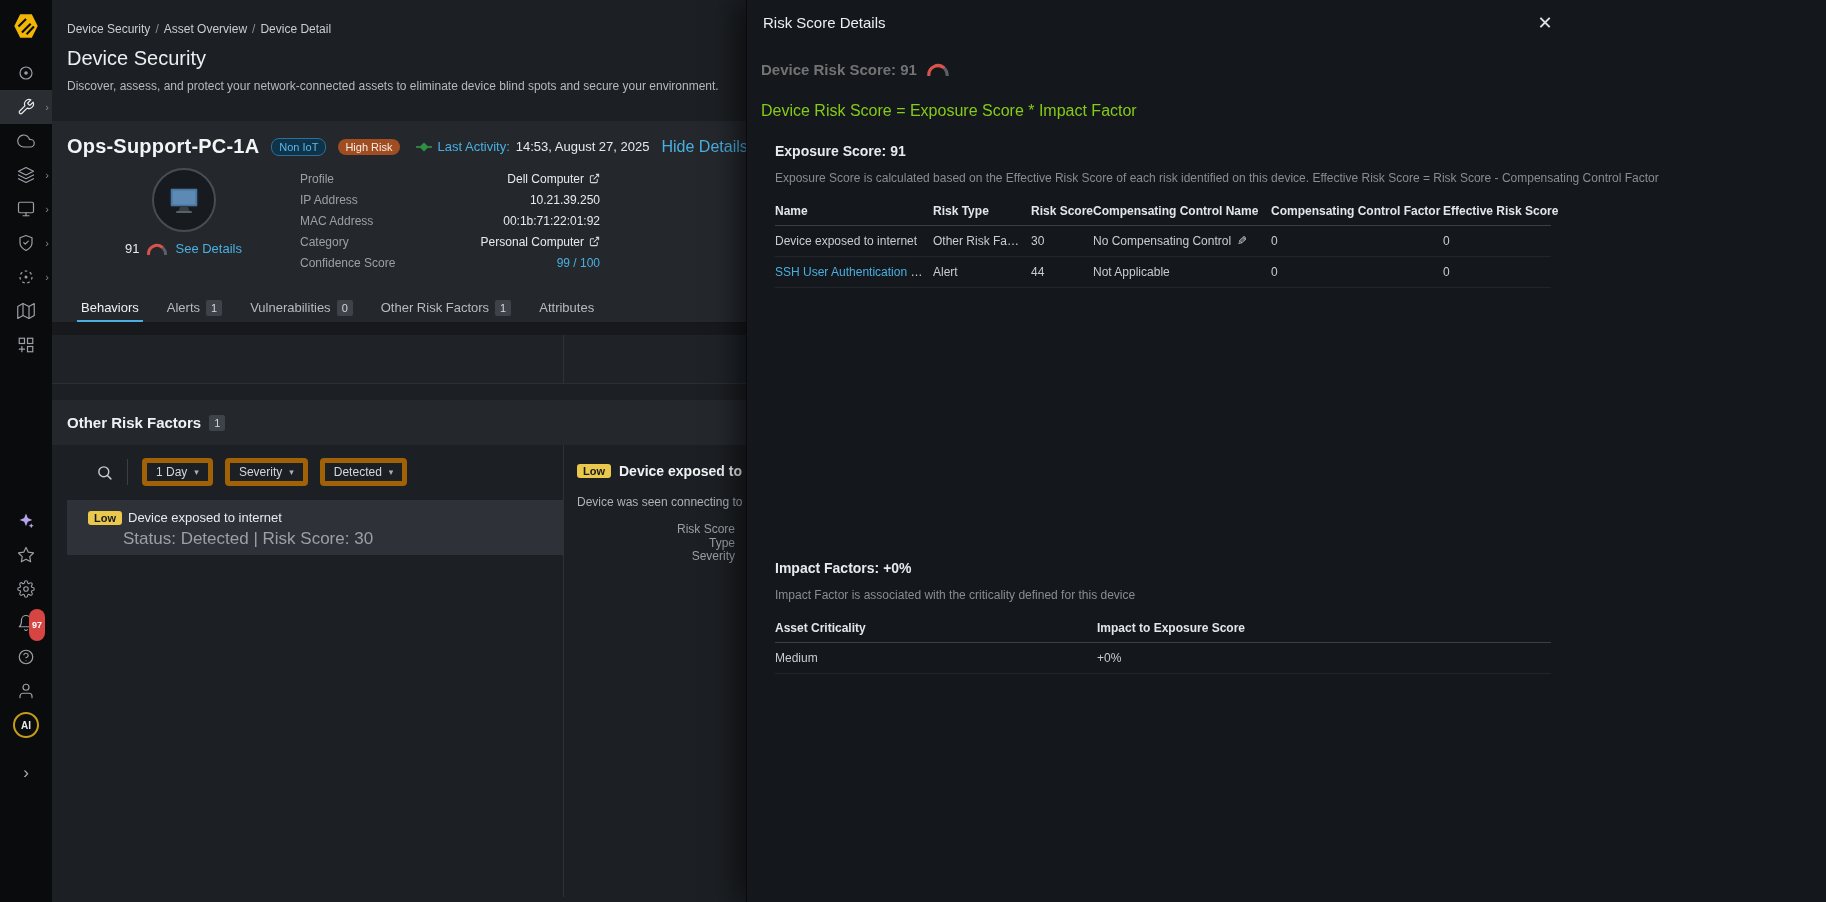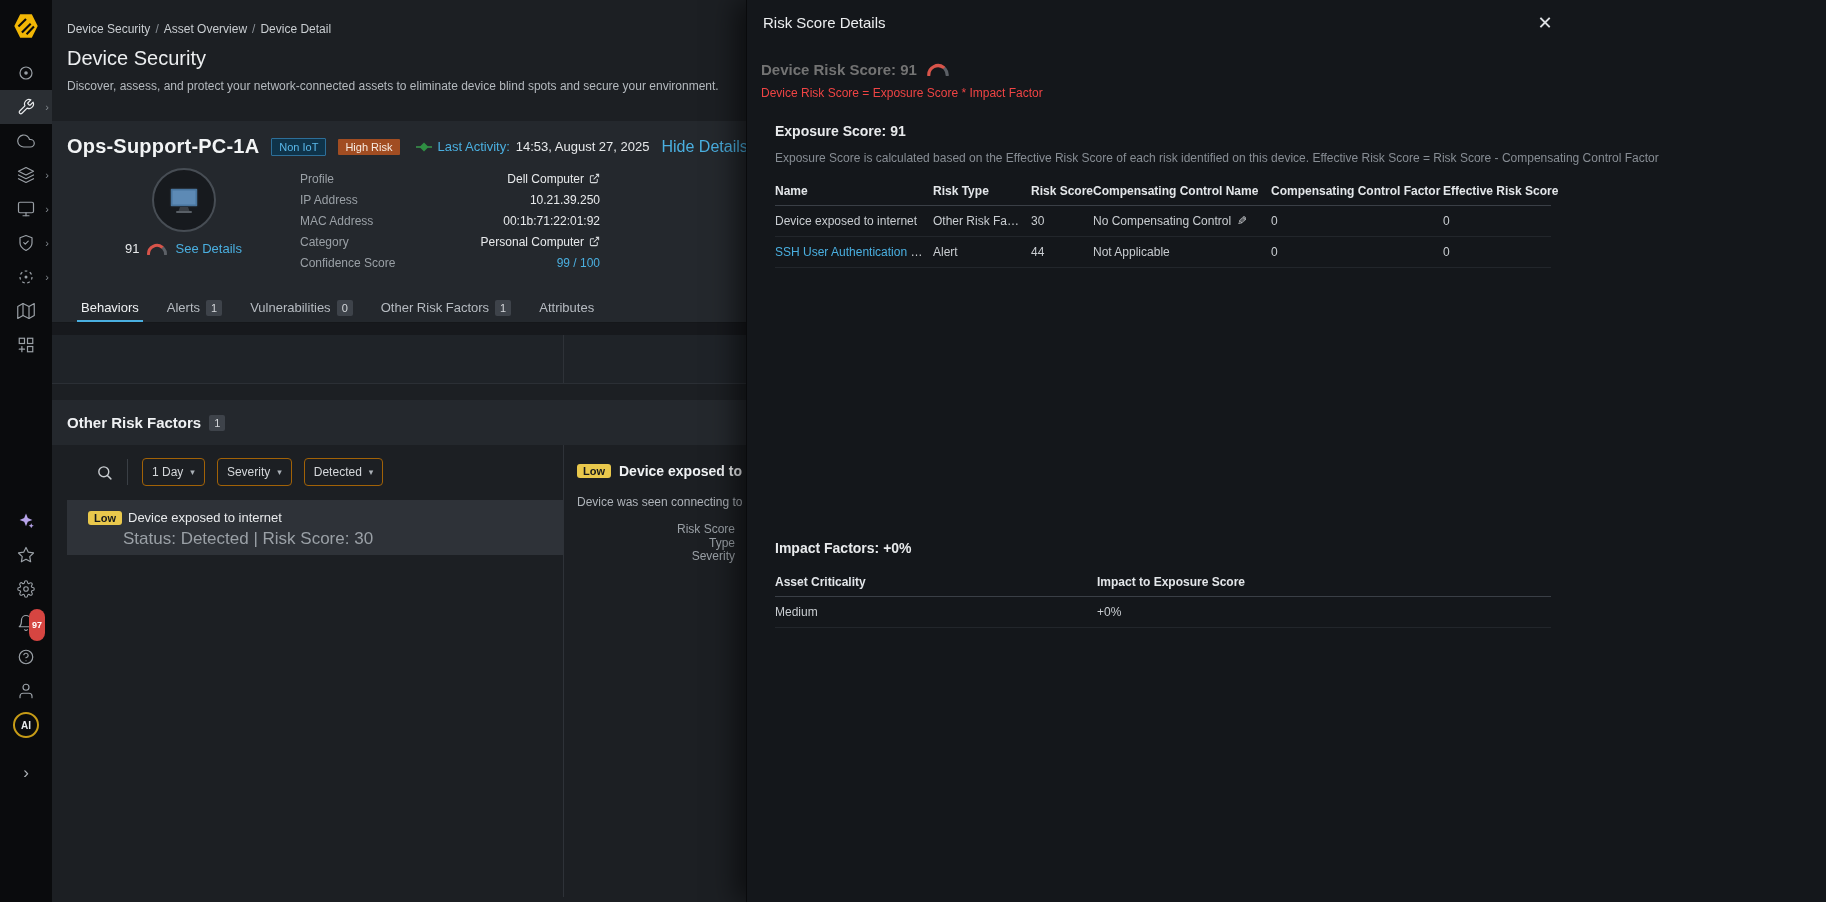--- a/index.html
+++ b/index.html
@@ -24,21 +24,21 @@
   .main { position:absolute; left:52px; top:0; right:0; bottom:0; background:#1c1f23; }
   .breadcrumb { padding:22px 0 0 15px; font-size:12px; color:#c9cdd1; }
   .breadcrumb a { color:#c9cdd1; text-decoration:none; cursor:pointer; }
   .crumb-sep { margin:0 5px; color:#8a9096; }
   .page-title { margin:11px 0 0 15px; font-size:20px; font-weight:500; color:#eceef0; }
   .page-sub { margin:9px 0 0 15px; font-size:12px; color:#b4b9be; }
 
   .device-band { margin-top:28px; background:#24282d; padding:14px 0 20px 15px; }
   .dev-title-row { display:flex; align-items:center; gap:12px; }
   .dev-name { font-size:20px; font-weight:bold; color:#f2f4f5; letter-spacing:.2px; }
-  .chip { font-size:11px; border-radius:1px; padding:2px 7px; white-space:nowrap; }
+  .chip { font-size:11px; border-radius:8px; padding:2px 7px; white-space:nowrap; }
   .chip-noniot { color:#59b7e8; background:#0f3349; border:1px solid #2d6f99; }
   .chip-risk { color:#f7ebe2; background:#a14d22; }
   .activity { display:flex; align-items:center; gap:6px; margin-left:4px; font-size:13px; }
   .lbl-blue { color:#4aafe0; }
   .link { color:#4aafe0; text-decoration:none; cursor:pointer; }
   .dev-info { display:flex; margin-top:10px; }
   .avatar-wrap { width:233px; display:flex; flex-direction:column; align-items:center; }
   .avatar-circle { width:64px; height:64px; border-radius:50%; border:2px solid #474d54; display:flex; align-items:center; justify-content:center; background:#171a1e; }
   .score-row { margin-top:9px; display:flex; align-items:center; gap:7px; font-size:13px; color:#e8eaec; }
   .fields { width:300px; }
@@ -58,41 +58,41 @@
   .behaviors-panel { height:49px; background:#1f2328; border-bottom:1px solid #2b2f35; position:relative; }
   .vdiv { position:absolute; left:511px; top:0; bottom:0; width:1px; background:#2e3238; }
   .gap { height:16px; }
 
   .orf-header { background:#24282d; padding:14px 0 14px 15px; display:flex; align-items:center; gap:8px; }
   .orf-title { font-size:15px; font-weight:bold; color:#eff1f3; }
   .orf-body { position:relative; height:452px; background:#1c1f23; }
   .filters { display:flex; align-items:center; padding:13px 0 0 44px; gap:12px; }
   .search-btn { color:#c9cdd1; display:flex; cursor:pointer; }
   .fdiv { width:1px; height:26px; background:#3a3f45; margin:0 2px; }
-  .dd { display:flex; align-items:center; gap:7px; height:28px; padding:0 9px; border:1px solid #a16207; border-radius:4px; font-size:12px; color:#d4d7da; cursor:pointer; background:transparent; }
+  .dd { display:flex; align-items:center; gap:7px; height:28px; padding:0 9px; border:5px solid #a16207; border-radius:4px; font-size:12px; color:#d4d7da; cursor:pointer; background:transparent; }
   .caret { font-size:9px; color:#aab0b6; }
   .orf-item { margin:14px 0 0 15px; width:496px; height:55px; background:#2e3238; padding:10px 0 0 21px; cursor:pointer; }
   .orf-item-line1 { display:flex; align-items:center; gap:6px; }
   .chip-low { background:#e9c84c; color:#15181c; font-weight:bold; font-size:11px; border-radius:3px; padding:1px 6px; }
   .orf-item-title { font-size:13px; color:#e8eaec; }
   .orf-item-status { margin:4px 0 0 35px; font-size:17px; color:#9aa0a6; }
 
   .orf-detail { position:absolute; left:525px; top:18px; width:330px; }
   .orf-detail-head { display:flex; align-items:center; gap:8px; }
   .orf-detail-title { font-size:14px; font-weight:bold; color:#f0f2f4; white-space:nowrap; }
   .orf-detail-desc { margin-top:16px; font-size:12px; color:#aeb3b9; white-space:nowrap; }
   .orf-detail-labels { margin-top:14px; width:158px; text-align:right; font-size:12px; color:#9aa0a6; line-height:13.5px; }
 
   
   .risk-panel { position:absolute; left:746px; top:0; right:0; bottom:0; background:#14171b; z-index:40; box-shadow:-10px 0 26px rgba(0,0,0,.55); border-left:1px solid #090a0c; }
   .rp-header { padding:14px 16px 0 16px; font-size:15px; color:#eceef0; }
   .rp-close { position:absolute; left:786px; top:11px; width:24px; height:24px; display:flex; align-items:center; justify-content:center; font-size:18px; color:#dfe2e5; cursor:pointer; }
   .rp-content { padding:0 14px; }
   .rp-score { margin-top:30px; display:flex; align-items:center; gap:9px; font-size:15px; font-weight:bold; color:#737373; }
-  .rp-formula { margin-top:8px; font-size:12px; color:#ef4444; }
+  .rp-formula { margin-top:24px; font-size:16px; color:#84cc16; }
   .rp-section { padding-left:14px; }
   .rp-exposure { margin-top:23px; }
   .rp-sec-title { font-size:14px; font-weight:bold; color:#e8eaec; }
   .rp-sec-desc { margin-top:12px; font-size:12px; color:#878d94; white-space:nowrap; }
   table.rp-table { margin-top:13px; border-collapse:collapse; table-layout:fixed; width:776px; }
   .rp-table th { text-align:left; font-size:12px; color:#e3e6e9; padding:6px 8px 7px 0; border-bottom:1px solid #3a3f46; white-space:nowrap; }
   .rp-table td { font-size:12px; color:#c9cdd1; padding:8px 8px 8px 0; border-bottom:1px solid #22262b; white-space:nowrap; overflow:hidden; text-overflow:ellipsis; }
   .rp-impact { margin-top:272px; }
   .edit-icon { margin-left:6px; color:#d6d9dc; font-size:12px; cursor:pointer; display:inline-block; transform:scaleX(-1); }
   svg.ic { display:block; }
@@ -508,20 +508,21 @@
               <td>Not Applicable</td>
               <td>0</td>
               <td>0</td>
             </tr>
           </tbody>
         </table>
       </div>
 
       <div class="rp-section rp-impact">
         <div class="rp-sec-title">Impact Factors: +0%</div>
+        <div class="rp-sec-desc">Impact Factor is associated with the criticality defined for this device</div>
 
         <table class="rp-table">
           <colgroup>
             <col style="width:322px">
               <col style="width:454px">
           </colgroup>
           <thead>
             <tr>
               <th>Asset Criticality</th>
               <th>Impact to Exposure Score</th>

